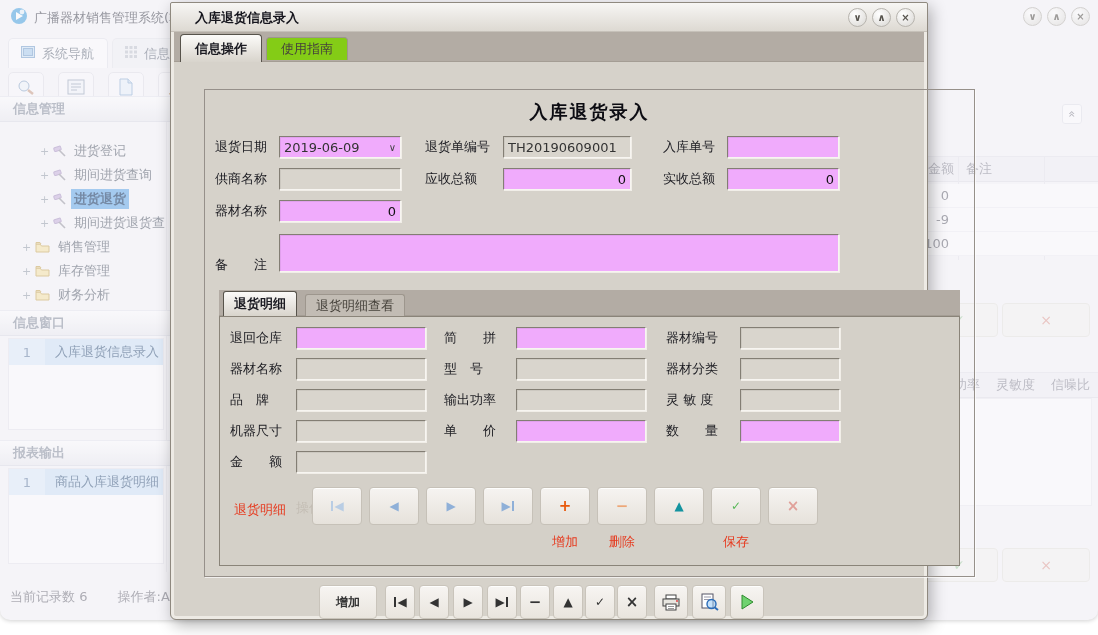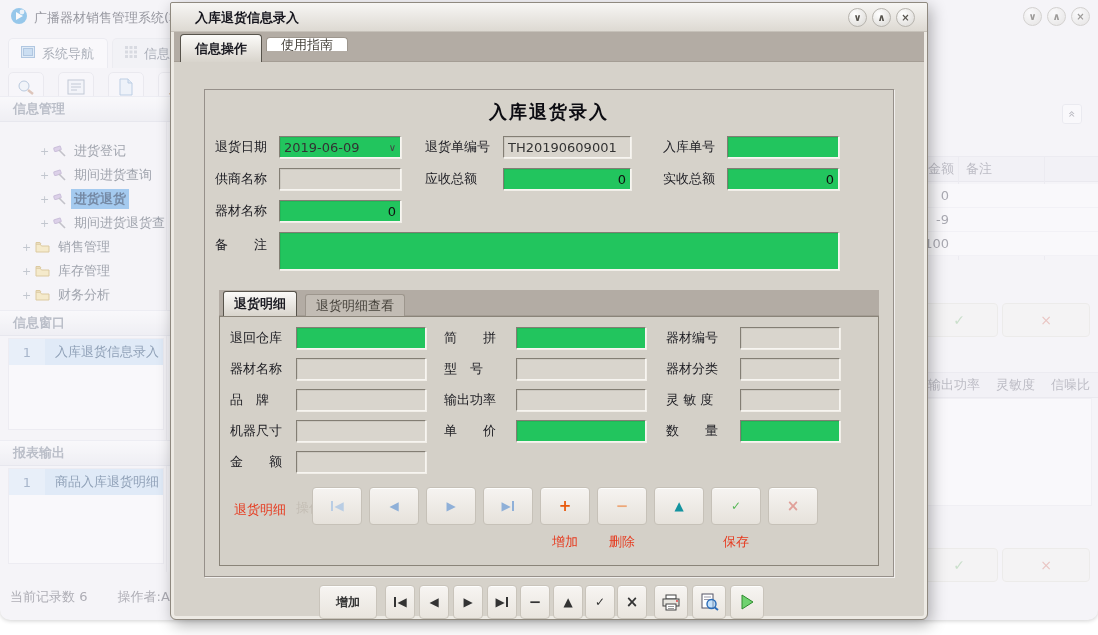--- a/index.html
+++ b/index.html
@@ -45,36 +45,36 @@
 .vline { position:absolute; top:0; bottom:0; width:1px; background:#e6e5ec; }
 .soft-btn { position:absolute; height:34px; border-radius:4px; border:1px solid #e6e4e0; background:#f4f3f1; display:flex; align-items:center; justify-content:center; font-size:14px; }
 
 
 .dialog { position:absolute; left:170px; top:2px; width:758px; height:618px; background:#d6d2ca; border:1px solid #8f897f; border-radius:2px 2px 6px 6px; box-shadow:3px 5px 16px rgba(0,0,0,.30), inset 0 0 0 3px #edeae4; }
 .dlg-titlebar { position:absolute; top:0; left:0; right:0; height:29px; background:linear-gradient(#f7f6f4,#ddd9d2); border-bottom:1px solid #c6c1b9; border-radius:2px 2px 0 0; }
 .dlg-title { position:absolute; left:24px; top:6px; font-weight:bold; color:#15151d; }
 .dlg-tabs { position:absolute; top:29px; left:3px; right:3px; height:30px; background:#b3aca4; box-shadow:inset 0 -1px 0 #a49d94; }
 .dlg-tab { display:flex; align-items:center; padding:0 14px; position:absolute; border-radius:4px 4px 0 0; white-space:nowrap; }
 .dlg-tab.active { left:6px; top:2px; height:28px; background:linear-gradient(#fcfbf9,#d8d4cc); border:1px solid #57534b; border-bottom:none; font-weight:bold; color:#1b1b22; }
-.dlg-tab.inactive { left:92px; top:5px; height:14px; background:#ffffff; border:1px solid #9d968d; border-bottom:none; color:#46423b; }
+.dlg-tab.inactive { left:92px; top:5px; height:23px; background:#84cc16; border:1px solid #9d968d; border-bottom:none; color:#46423b; }
 .dlg-content { position:absolute; top:59px; left:3px; right:3px; bottom:3px; }
 
-.groupbox { position:absolute; left:30px; top:27px; width:690px; height:488px; border:1px solid #96908a; box-shadow:1px 1px 0 rgba(255,255,255,.65); }
+.groupbox { position:absolute; left:30px; top:27px; width:771px; height:488px; border:1px solid #96908a; box-shadow:1px 1px 0 rgba(255,255,255,.65); }
 .heading { position:absolute; top:10px; left:0; width:100%; text-align:center; font-size:18px; font-weight:bold; color:#0c0c12; letter-spacing:2px; }
 .form-grid { position:absolute; left:10px; top:46px; right:10px; display:grid; grid-template-columns:62px 122px 20px 76px 128px 28px 62px 112px; column-gap:2px; row-gap:10px; align-items:center; }
 .flabel { white-space:nowrap; color:#1c1c22; }
-.fld { height:22px; background:#22c55e; border:1px solid #837e74; border-right-color:#f7f5f1; border-bottom-color:#f7f5f1; box-shadow:1px 1px 0 #f1eee8, inset 1px 1px 0 rgba(0,0,0,.06); padding:0 4px; font-size:13px; font-family:inherit; width:100%; display:flex; align-items:center; }
+.fld { height:22px; background:#f0abfc; border:1px solid #837e74; border-right-color:#f7f5f1; border-bottom-color:#f7f5f1; box-shadow:1px 1px 0 #f1eee8, inset 1px 1px 0 rgba(0,0,0,.06); padding:0 4px; font-size:13px; font-family:inherit; width:100%; display:flex; align-items:center; }
 input.fld, textarea.fld { display:block; color:#111; }
 .fld.gray { background:#d9d5cd; }
 .fld.num { text-align:right; justify-content:flex-end; }
 input.fld.num { text-align:right; }
 .combo { justify-content:space-between; cursor:default; }
 .combo .arrow { color:#444; font-size:10px; }
 textarea.fld { height:38px; resize:none; grid-column:2 / 9; padding:2px 4px; }
-.remark-label { align-self:start; padding-top:4px; }
+.remark-label { align-self:start; padding-top:4px;margin-top:20px; }
 
 .detail-tabs { position:absolute; left:14px; top:200px; right:14px; height:26px; background:#b3aca4; box-shadow:inset 0 -1px 0 #a49d94; }
 .dt-tab { display:flex; align-items:center; padding:0 10px; position:absolute; border-radius:3px 3px 0 0; white-space:nowrap; font-size:13px; }
 .dt-tab.active { left:4px; top:1px; height:25px; background:linear-gradient(#fbfaf8,#d8d4cc); border:1px solid #57534b; border-bottom:none; font-weight:bold; color:#1b1b22; }
 .dt-tab.inactive { left:86px; top:4px; height:22px; background:#c2bcb4; border:1px solid #9d968d; border-bottom:none; color:#46423b; }
 .detail-panel { position:absolute; left:14px; top:226px; right:14px; height:250px; border:1px solid #8a8479; background:#d4d0c8; }
 .detail-grid { position:absolute; left:10px; top:10px; right:10px; display:grid; grid-template-columns:64px 130px 14px 70px 130px 16px 72px 100px; column-gap:2px; row-gap:9px; align-items:center; }
 
 .navigator { position:absolute; left:10px; top:170px; right:6px; height:70px; }
 .nav-caption { position:absolute; left:4px; top:14px; color:#e63a1f; white-space:nowrap; }

